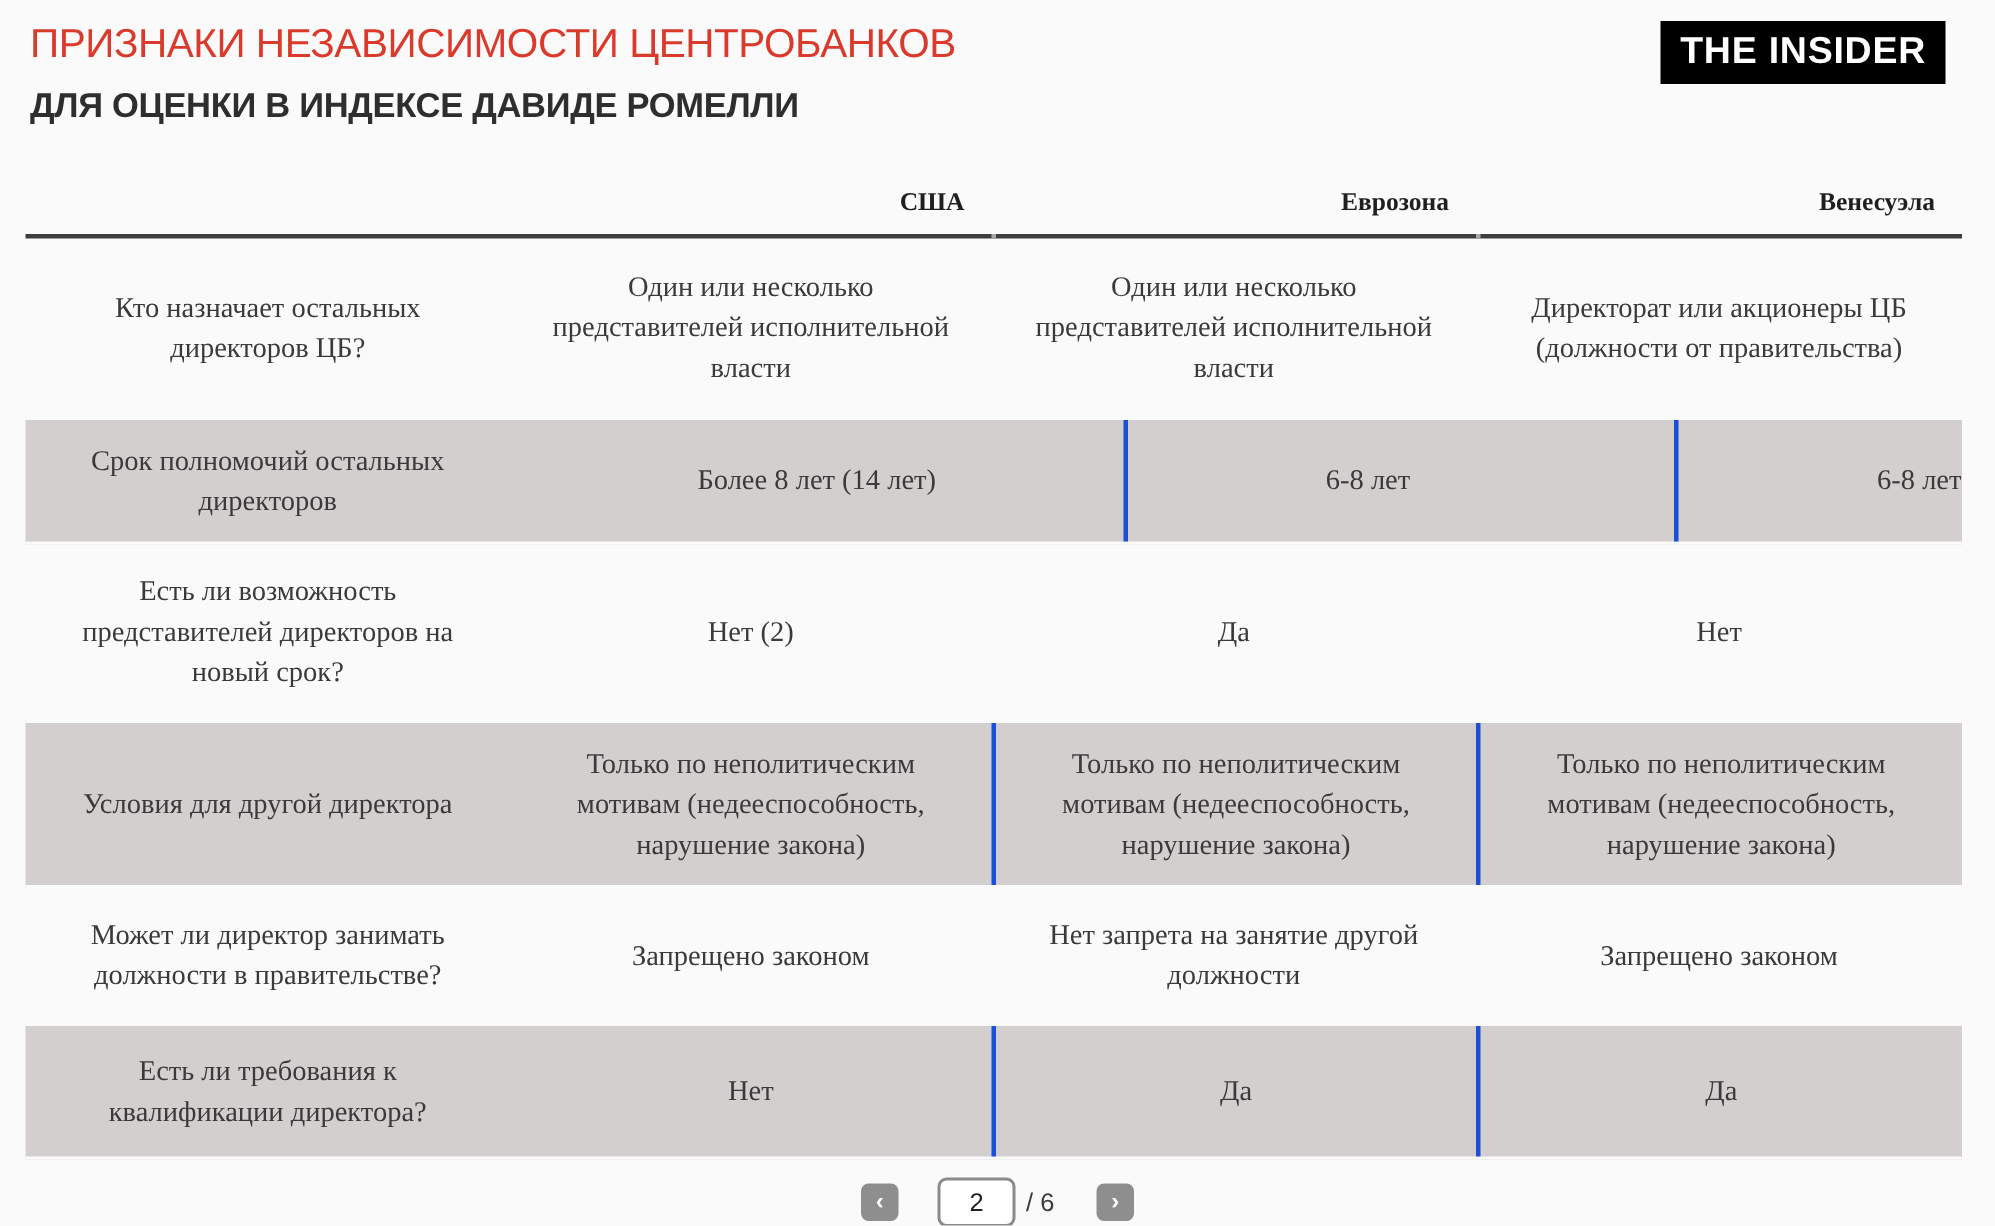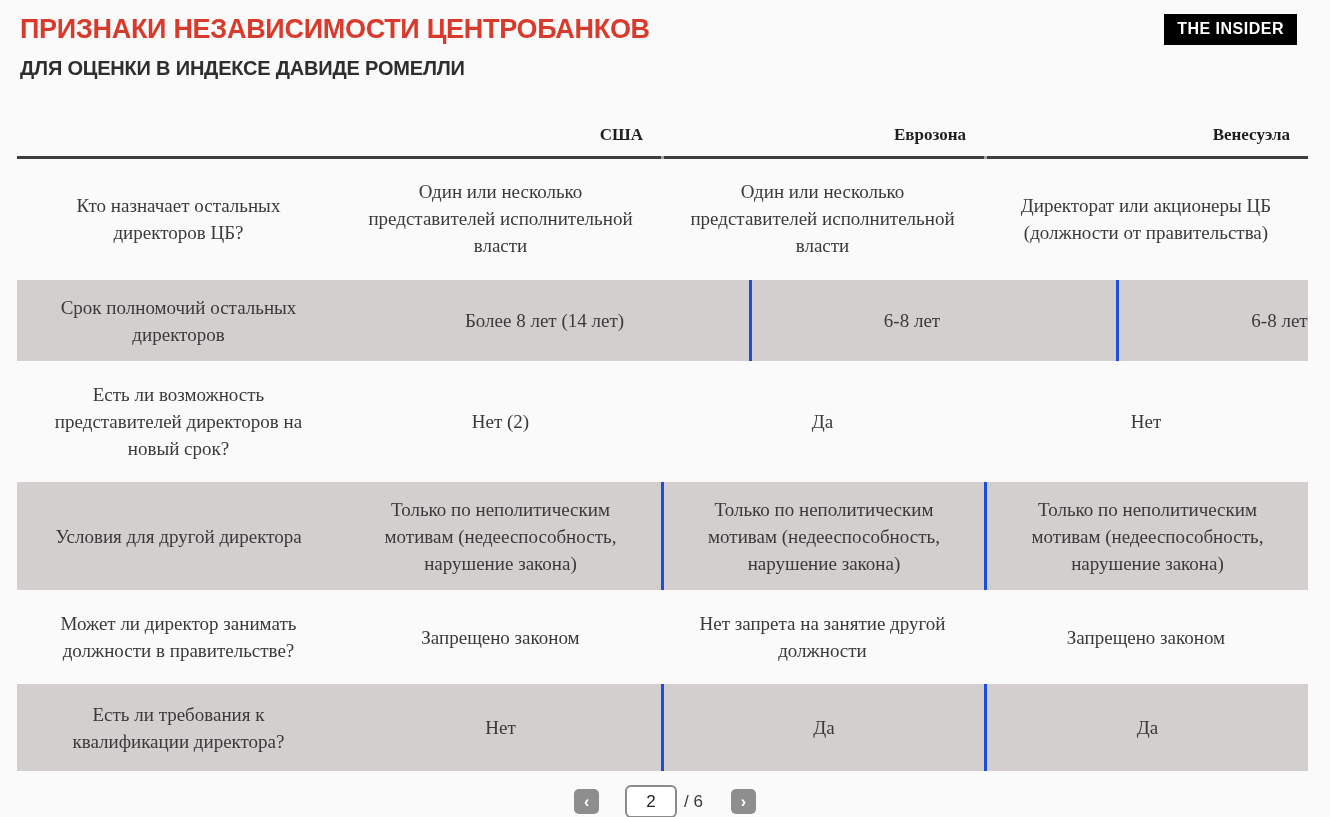--- a/index.html
+++ b/index.html
@@ -12,39 +12,39 @@
   }
   .topbar {
     display: flex;
     justify-content: space-between;
     align-items: flex-start;
     padding: 14px 33px 0 20px;
     height: 92px;
   }
   .title {
     font-family: "Liberation Sans", sans-serif;
-    font-weight: bold;
+    font-weight: normal;
     font-size: 27px;
     letter-spacing: -0.3px;
     color: #d93a2b;
   }
   .subtitle {
     font-family: "Liberation Sans", sans-serif;
     font-weight: bold;
-    font-size: 20px;
+    font-size: 23px;
     letter-spacing: -0.2px;
     color: #2e2e2e;
     margin-top: 12px;
   }
   .logo {
     background: #000000;
     color: #ffffff;
     font-family: "Liberation Sans", sans-serif;
     font-weight: bold;
-    font-size: 16px;
+    font-size: 25px;
     letter-spacing: 0.5px;
     padding: 6px 13px 7px 13px;
     white-space: nowrap;
   }
   .table {
     width: 1291px;
     margin: 0 22px 0 17px;
   }
   .row {
     display: grid;

